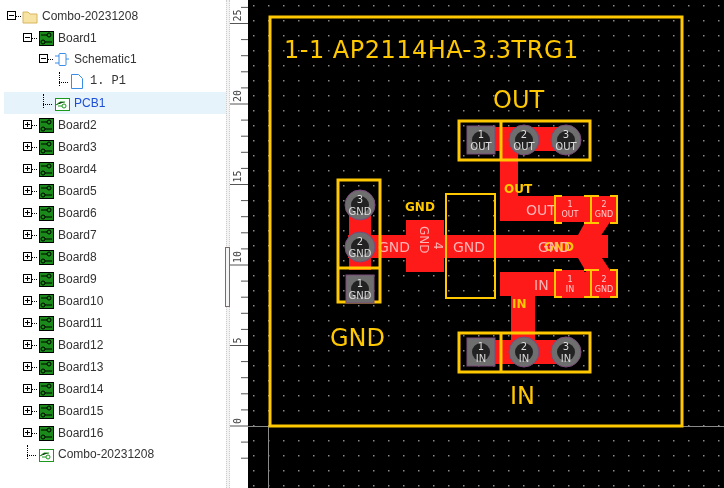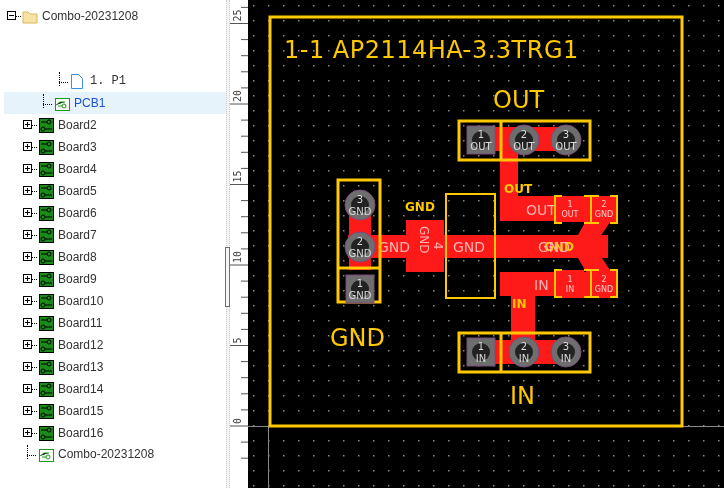--- a/index.html
+++ b/index.html
@@ -28,21 +28,45 @@
     <span class="exp" style="left:7px;"></span>
     <span class="doth" style="left:16px;top:11px;width:5px;"></span>
     <span class="ico" style="left:22px;">
       <svg width="16" height="14">
           <path d="M1 2h5l2 2h7v9H1z" fill="#f7e3a3" stroke="#d9b560"></path>
         </svg>
     </span>
     <span class="lbl" style="left:42px;">Combo-20231208</span>
   </div>
 
-
+  <div class="node" style="left:0;top:27px;width:226px;">
+    <span class="exp" style="left:23px;"></span>
+    <span class="doth" style="left:32px;top:11px;width:5px;"></span>
+    <span class="ico" style="left:39px;">
+      <svg width="15" height="15">
+          <rect x="0.5" y="0.5" width="14" height="14" fill="#1a8a1a" stroke="#000"></rect>
+          <circle cx="10" cy="4" r="2" fill="none" stroke="#000"></circle>
+          <circle cx="4" cy="11" r="2" fill="none" stroke="#000"></circle>
+          <path d="M2 4h6M6 11h7" stroke="#000"></path>
+        </svg>
+    </span>
+    <span class="lbl" style="left:58px;">Board1</span>
+  </div>
+
+  <div class="node" style="left:0;top:48px;width:226px;">
+    <span class="exp" style="left:39px;"></span>
+    <span class="doth" style="left:48px;top:11px;width:5px;"></span>
+    <span class="ico" style="left:54px;">
+      <svg width="16" height="15">
+          <rect x="5" y="1.5" width="7" height="12" fill="none" stroke="#3a8ee6" rx="1"></rect>
+          <path d="M1 4h4M1 11h4M12 7h3" stroke="#3a8ee6"></path>
+        </svg>
+    </span>
+    <span class="lbl" style="left:74px;">Schematic1</span>
+  </div>
 
   <div class="node" style="left:0;top:70px;width:226px;">
     <span class="dotv" style="left:59px;top:2px;height:14px;"></span>
     <span class="doth" style="left:59px;top:12px;width:9px;"></span>
     <span class="ico" style="left:71px;">
       <svg width="12" height="15">
           <path d="M0.5 0.5h7l4 4v10h-11z" fill="#fff" stroke="#3a8ee6"></path>
         </svg>
     </span>
     <span class="lbl" style="left:90px;font-family:Liberation Mono, monospace;">1. P1</span>

